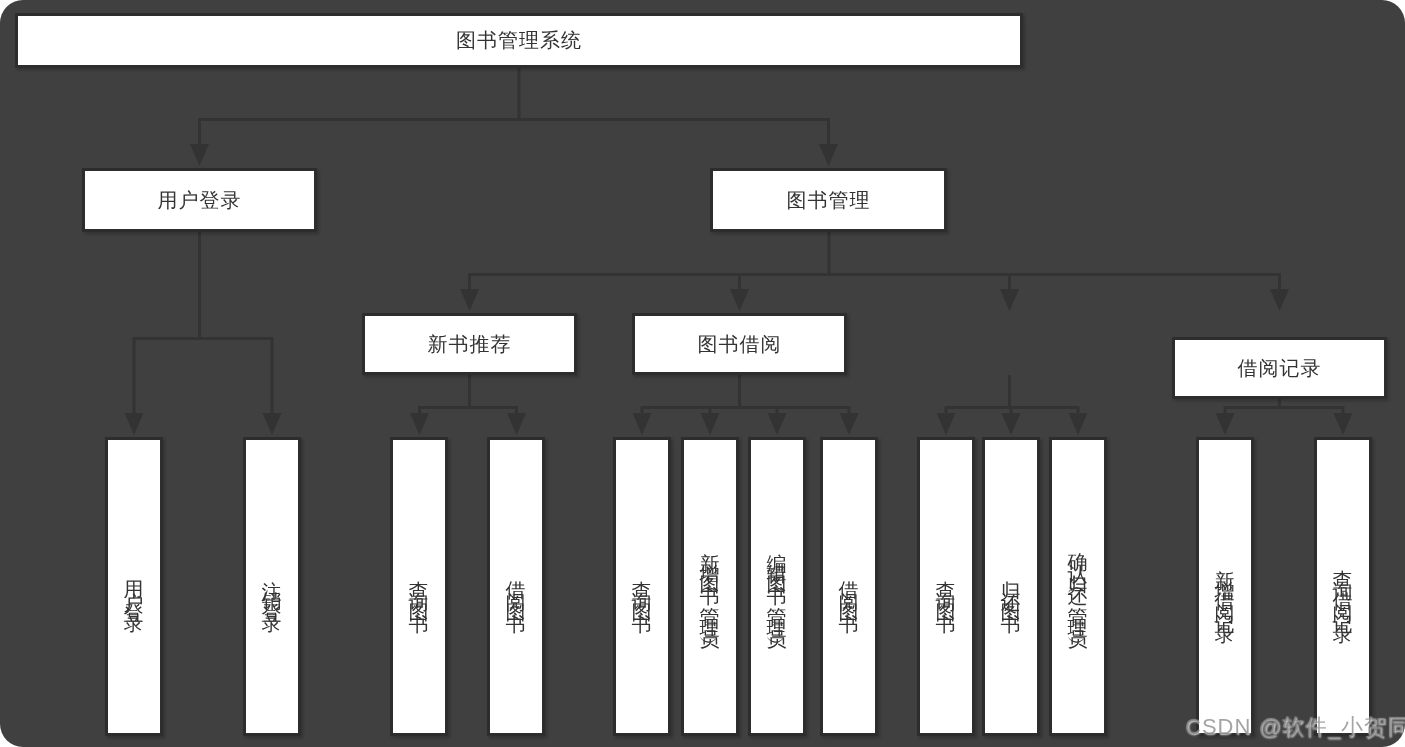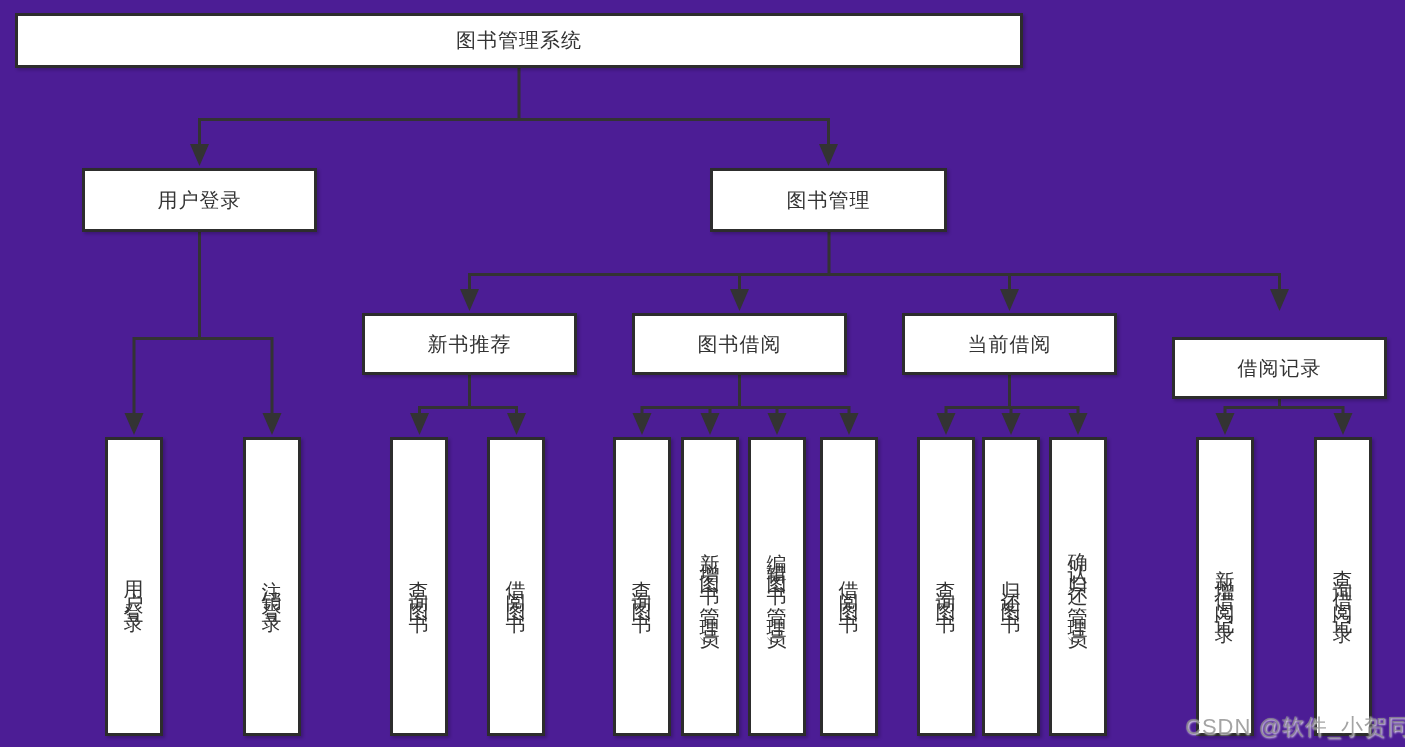--- a/index.html
+++ b/index.html
@@ -1,22 +1,23 @@
 <!DOCTYPE html>
 <html><head>
 <meta charset="utf-8">
 <style>
   html, body { margin: 0; padding: 0; background: #ffffff; }
   .stage {
     position: relative;
     width: 1405px;
     height: 747px;
-    background: #4c1d95;
+    background: #404040;
     overflow: hidden;
     font-family: "Liberation Sans", sans-serif;
+    border-radius: 23px;
   }
   .connectors {
     position: absolute;
     left: 0; top: 0;
     width: 1405px; height: 747px;
   }
   .box {
     position: absolute;
     background: #ffffff;
     border: 3px solid #2d2d2d;
@@ -126,23 +127,20 @@
   <div class="box" style="left:710px; top:168px; width:237px; height:64px;">
     <span class="hlabel">图书管理</span>
   </div>
 
   <div class="box" style="left:632px; top:313px; width:215px; height:62px;">
     <span class="hlabel">图书借阅</span>
   </div>
   <div class="box" style="left:362px; top:313px; width:215px; height:62px;">
     <span class="hlabel">新书推荐</span>
   </div>
-  <div class="box" style="left:902px; top:313px; width:215px; height:62px;">
-    <span class="hlabel">当前借阅</span>
-  </div>
   <div class="box" style="left:1172px; top:313px; width:215px; height:62px;margin-top:24px;">
     <span class="hlabel">借阅记录</span>
   </div>
 
   <div class="box" style="left:105px; top:437px; width:58px; height:299px;">
     <span class="vlabel">用户登录</span>
   </div>
   <div class="box" style="left:243px; top:437px; width:58px; height:299px;">
     <span class="vlabel">注销登录</span>
   </div>

